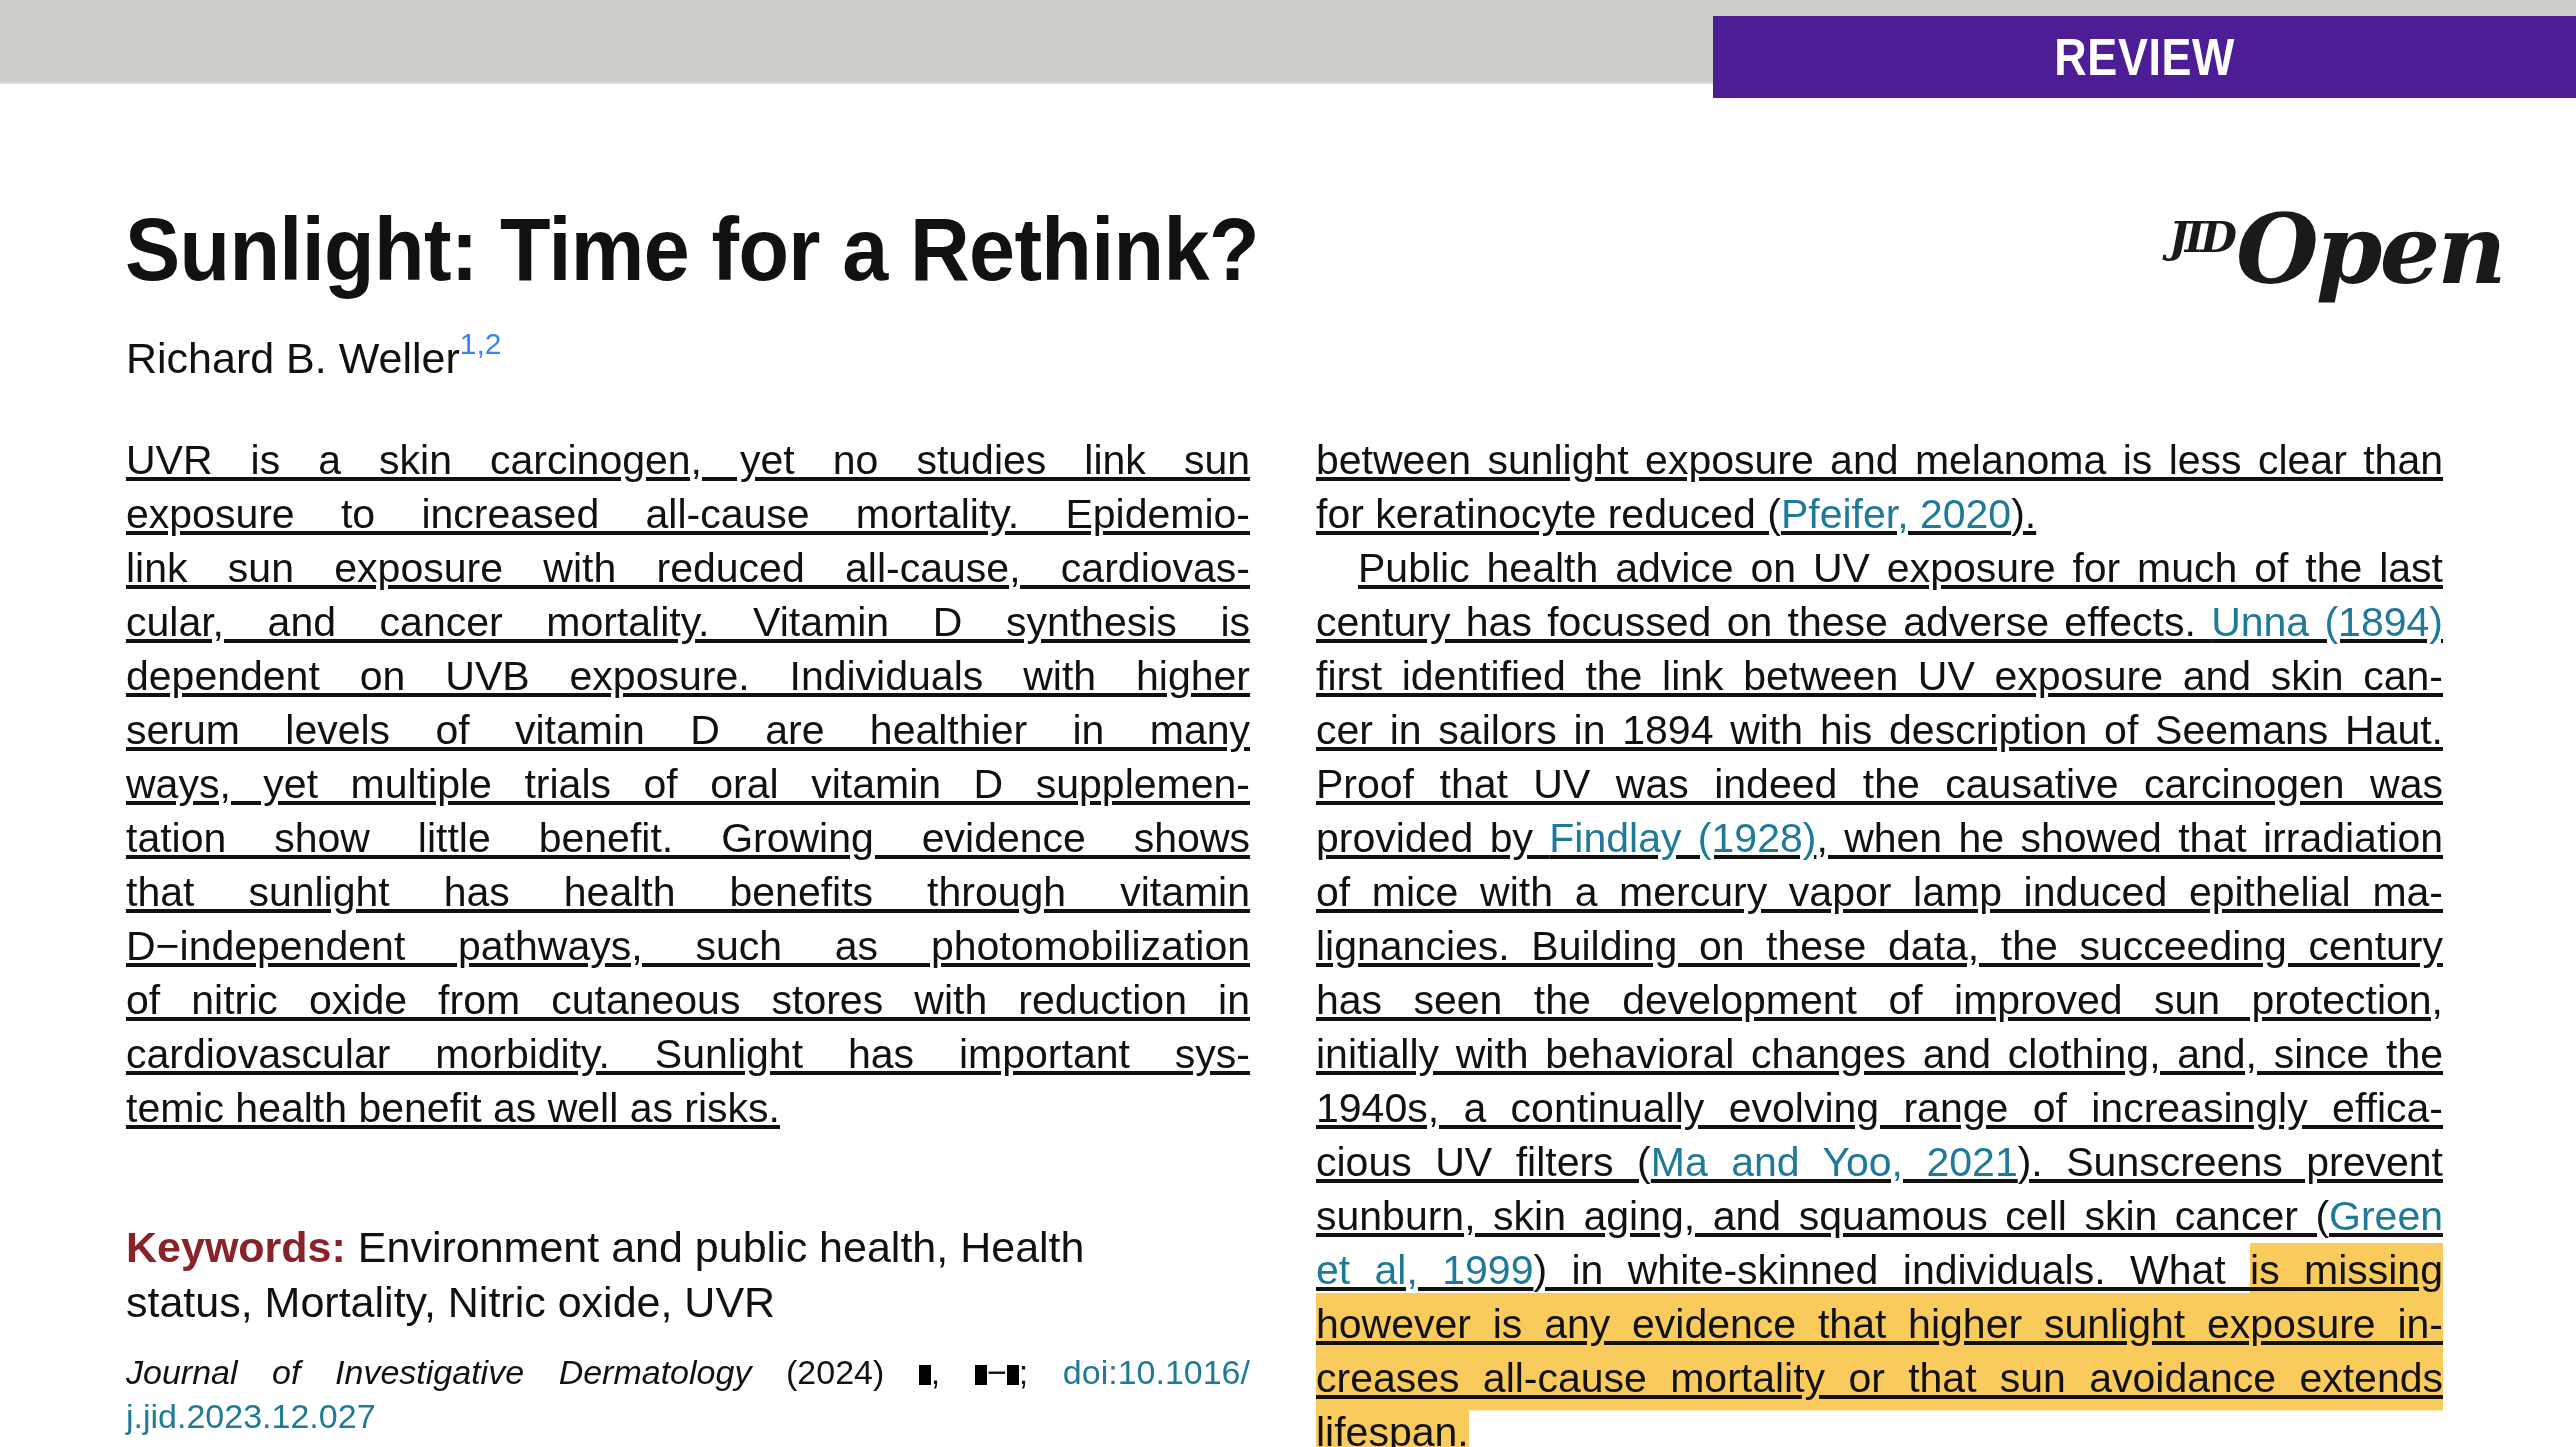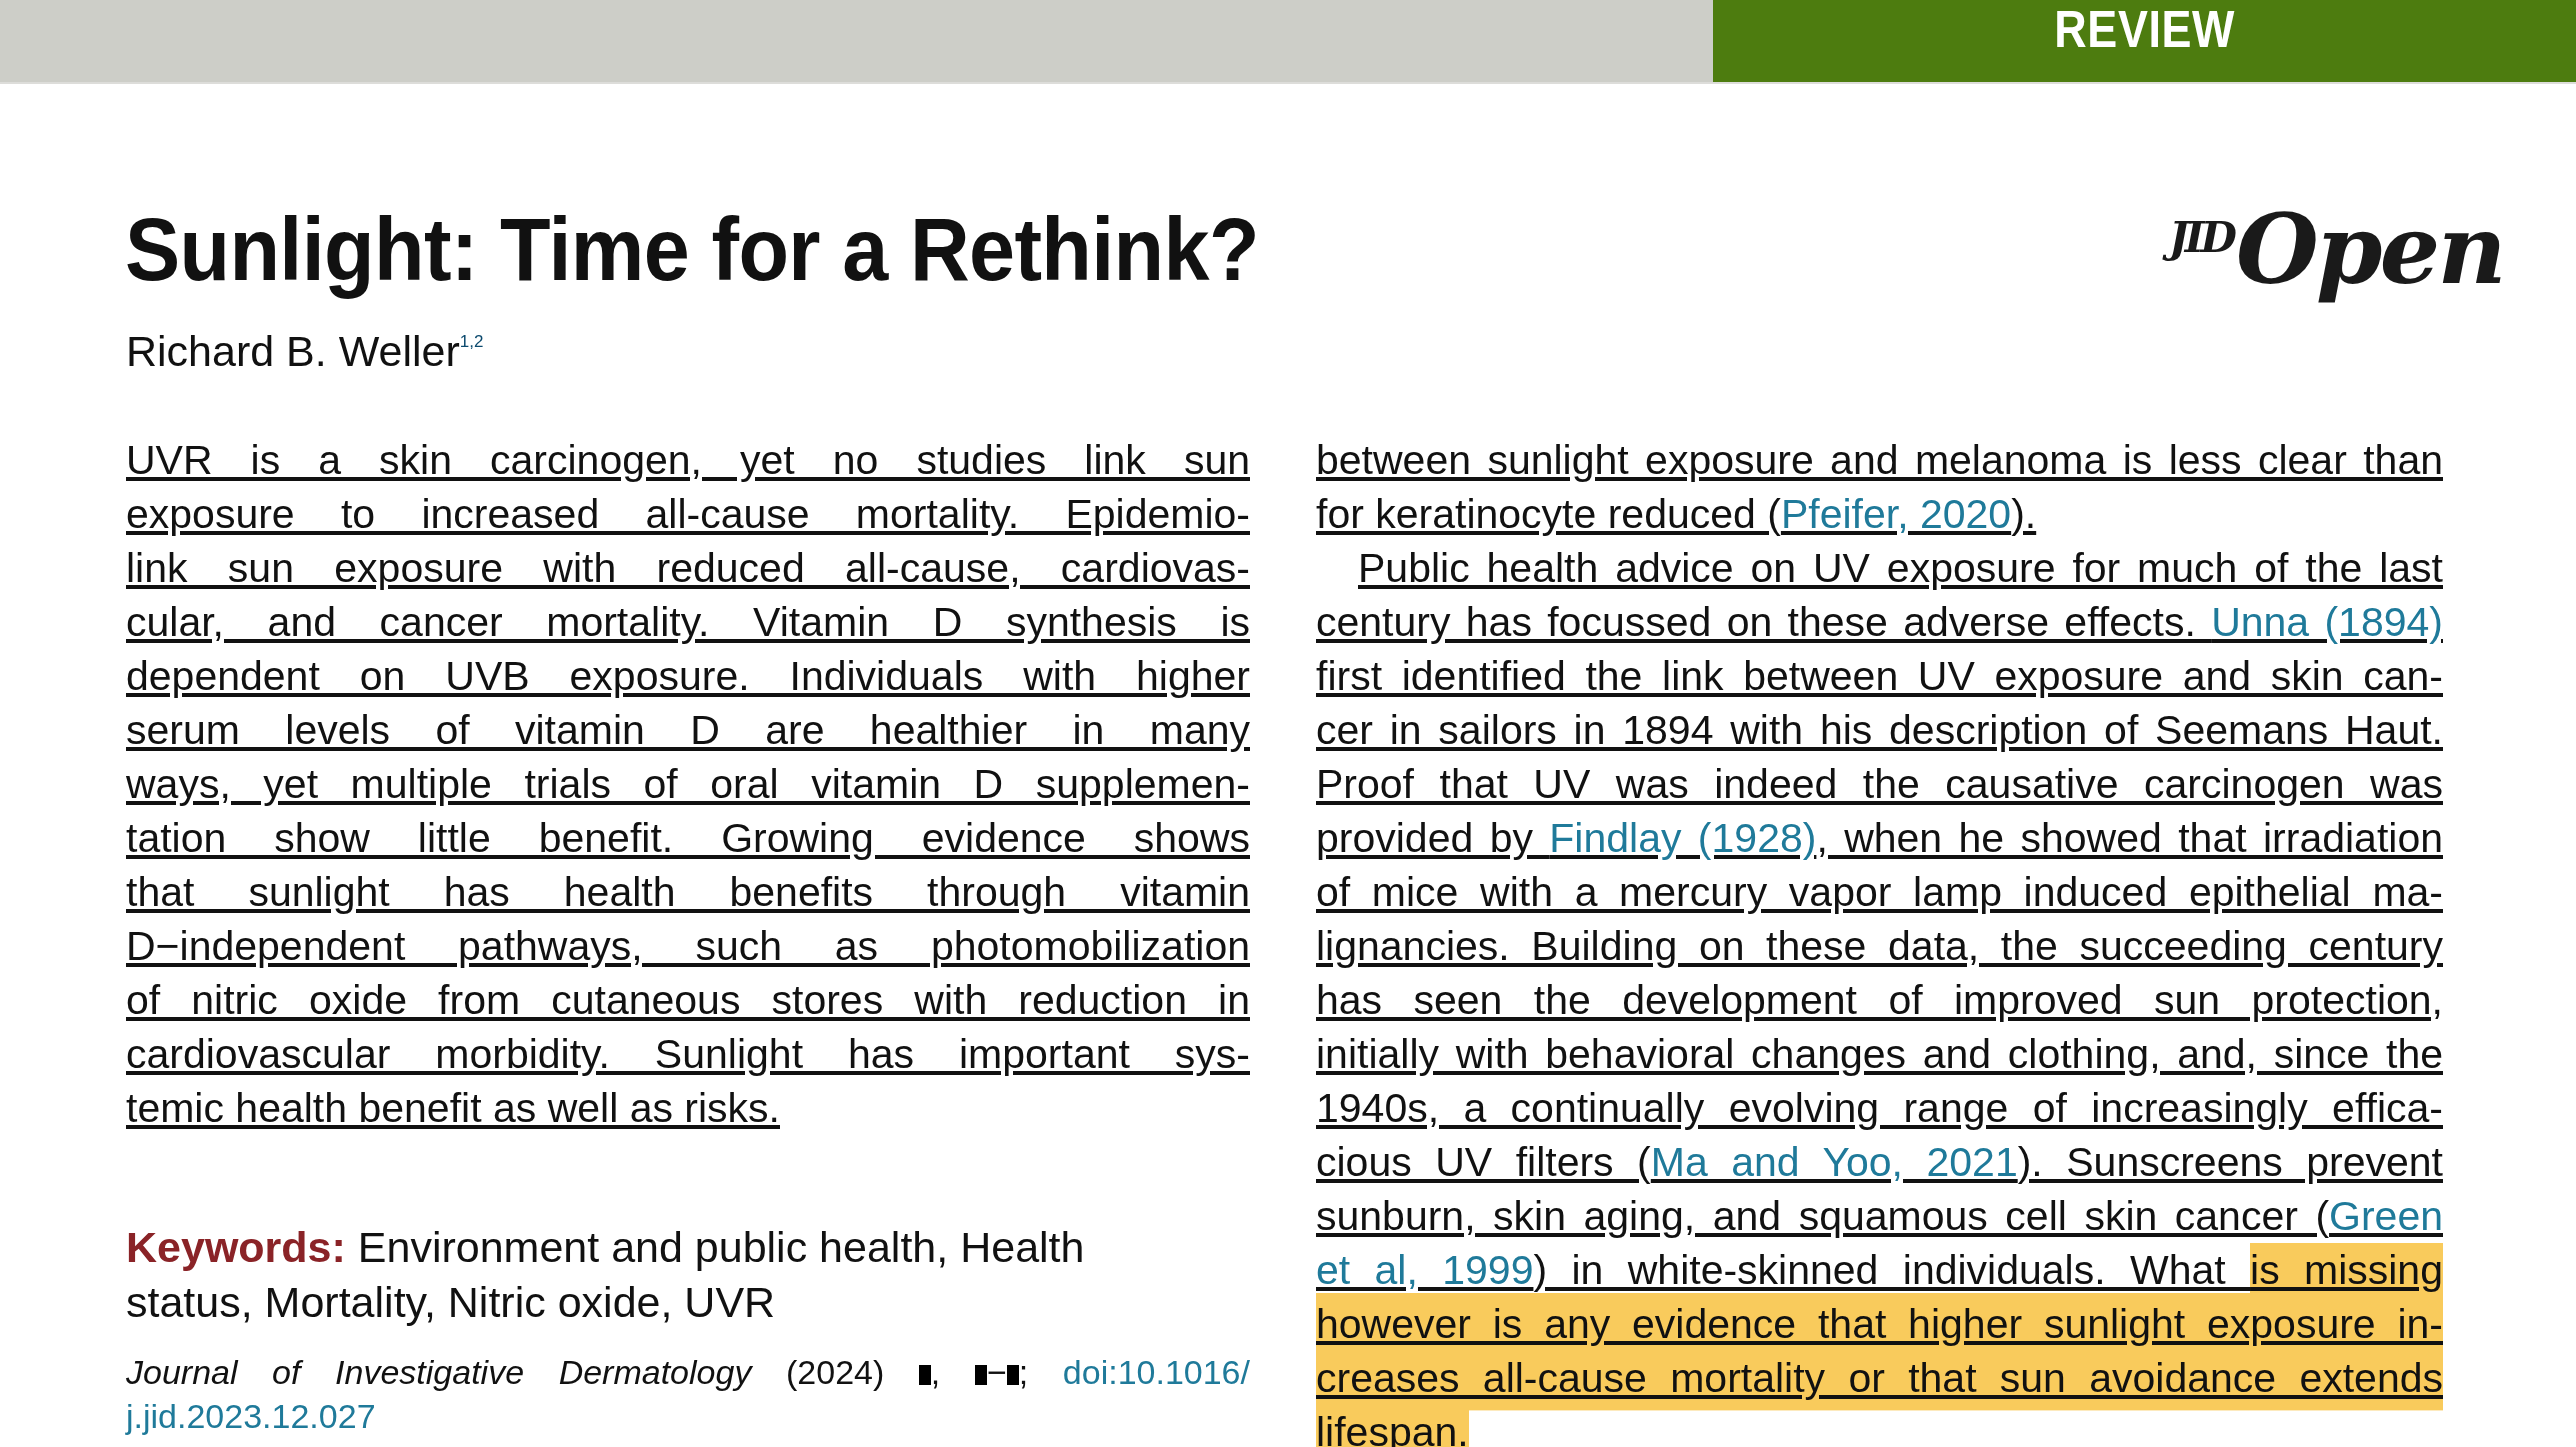--- a/index.html
+++ b/index.html
@@ -2,30 +2,30 @@
 <html style="font-size:10.7px"><head>
   <meta charset="utf-8">
   <style>
     html, body { margin: 0; padding: 0; }
     body {
       width: 2576px; height: 1448px; position: relative; overflow: hidden;
       background: #ffffff; color: #111111;
       font-family: "Liberation Sans", "DejaVu Sans", sans-serif;
     }
     .topbar { position: absolute; left: 0; top: 0; width: 2576px; height: 82px; background: #CDCEC8; border-bottom: 2px solid #DDDDDA; }
-    .review-tag { position: absolute; left: 1713px; top: 0; width: 863px; height: 82px; background: #4d7c0f; display: flex; justify-content: center; }
+    .review-tag { position: absolute; left: 1713px; top: 16px; width: 863px; height: 82px; background: #4c1d95; display: flex; align-items: center; justify-content: center; }
     .review-tag span { color: #ffffff; font-family: "Liberation Sans", sans-serif; font-weight: bold; font-size: 51px; letter-spacing: 0.7px; transform: scaleX(0.88); display: inline-block; }
 
     .title { position: absolute; left: 125px; top: 196px; margin: 0; font-size: 89px; font-weight: bold; letter-spacing: -0.7px; line-height: 107px; color: #111; white-space: nowrap; transform: scaleX(0.93); transform-origin: left center; }
     .logo { position: absolute; left: 2157px; top: 186px; width: 295px; height: 134px; color: #1a1a1a; font-family: "DejaVu Serif", serif; font-style: italic; font-weight: bold; }
     .logo .jid { position: absolute; left: 12px; top: 27px; font-size: 42px; letter-spacing: -4px; }
     .logo .open { position: absolute; left: 79px; top: 8px; font-size: 95px; letter-spacing: -2.7px; }
 
     .author { position: absolute; left: 126px; top: 327px; font-size: 43px; color: #111; white-space: nowrap; }
-    .author sup { color: #0c4a6e; font-size: 17px; vertical-align: 19px; }
+    .author sup { color: #3b82f6; font-size: 30px; vertical-align: 19px; }
 
     .col { position: absolute; font-size: 41px; line-height: 54px; color: #111; text-decoration: underline; }
     .col-left { left: 126px; top: 433px; width: 1124px; }
     .col-right { left: 1316px; top: 433px; width: 1127px; }
     .line { display: block; white-space: nowrap; text-align: justify; text-align-last: justify; height: 54px; overflow: visible; }
     .line.last { text-align-last: left; }
     .indent { padding-left: 42px; }
     .link { color: #1F7A9A; }
     .hl { background: #F9CB5C; box-shadow: 0 5.4px 0 #F9CB5C, 0 -4px 0 #F9CB5C; }
 

